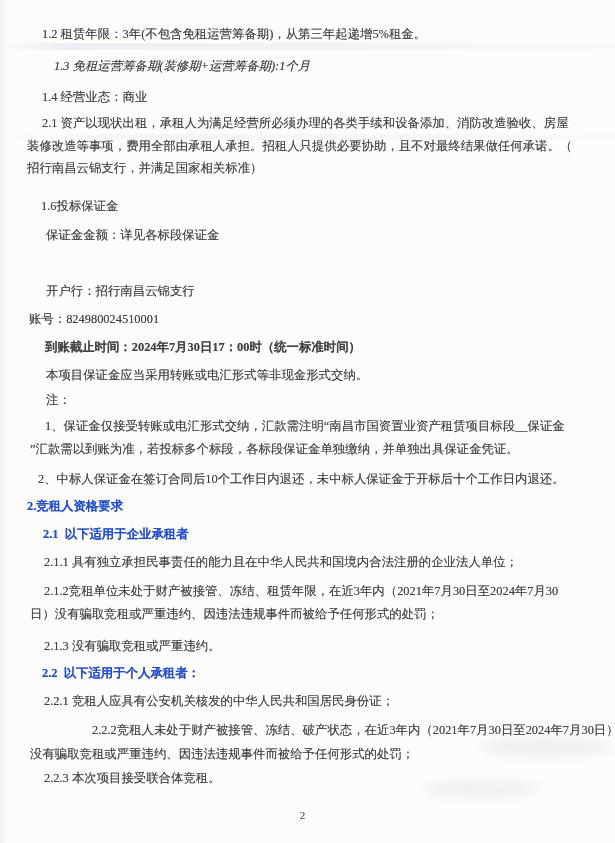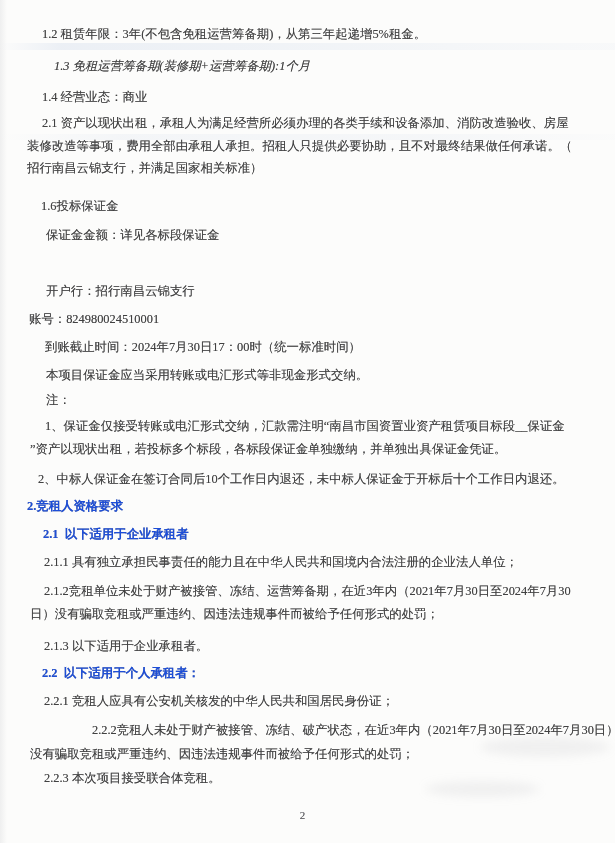--- a/index.html
+++ b/index.html
@@ -82,33 +82,33 @@
   <div class="line" style="top:27px;  left:42px;">1.2 租赁年限：3年(不包含免租运营筹备期)，从第三年起递增5%租金。</div>
   <div class="line" style="top:59px;  left:54px;font-style:italic;">1.3 免租运营筹备期(装修期+运营筹备期):1个月</div>
   <div class="line" style="top:90px;  left:42px;">1.4 经营业态：商业</div>
   <div class="line" style="top:116px; left:42px;">2.1 资产以现状出租，承租人为满足经营所必须办理的各类手续和设备添加、消防改造验收、房屋</div>
   <div class="line" style="top:139px; left:27px;">装修改造等事项，费用全部由承租人承担。招租人只提供必要协助，且不对最终结果做任何承诺。（</div>
   <div class="line" style="top:161px; left:27px;">招行南昌云锦支行，并满足国家相关标准）</div>
   <div class="line" style="top:199px; left:41px;">1.6投标保证金</div>
   <div class="line" style="top:228px; left:46px;">保证金金额：详见各标段保证金</div>
   <div class="line" style="top:284px; left:46px;">开户行：招行南昌云锦支行</div>
   <div class="line" style="top:312px; left:29px;">账号：824980024510001</div>
-  <div class="line" style="top:340px; left:45px;">到账截止时间：2024年7月30日17：00时（统一标准时间）</div>
+  <div class="line" style="top:340px; left:45px;font-weight:bold;">到账截止时间：2024年7月30日17：00时（统一标准时间）</div>
   <div class="line" style="top:368px; left:46px;">本项目保证金应当采用转账或电汇形式等非现金形式交纳。</div>
   <div class="line" style="top:393px; left:46px;">注：</div>
   <div class="line" style="top:419px; left:45px;">1、保证金仅接受转账或电汇形式交纳，汇款需注明“南昌市国资置业资产租赁项目标段__保证金</div>
-  <div class="line" style="top:442px; left:30px;">”资产以现状出租，若投标多个标段，各标段保证金单独缴纳，并单独出具保证金凭证。</div>
+  <div class="line" style="top:442px; left:30px;">”汇款需以到账为准，若投标多个标段，各标段保证金单独缴纳，并单独出具保证金凭证。</div>
   <div class="line" style="top:472px; left:38px;">2、中标人保证金在签订合同后10个工作日内退还，未中标人保证金于开标后十个工作日内退还。</div>
 
   <div class="line bold" style="top:499px; left:27px;">2.竞租人资格要求</div>
   <div class="line bold" style="top:527px; left:43px;">2.1  以下适用于企业承租者</div>
   <div class="line" style="top:555px; left:44px;">2.1.1 具有独立承担民事责任的能力且在中华人民共和国境内合法注册的企业法人单位；</div>
-  <div class="line" style="top:584px; left:44px;">2.1.2竞租单位未处于财产被接管、冻结、运营筹备期，在近3年内（2021年7月30日至2024年7月30</div>
+  <div class="line" style="top:584px; left:44px;">2.1.2竞租单位未处于财产被接管、冻结、租赁年限，在近3年内（2021年7月30日至2024年7月30</div>
   <div class="line" style="top:607px; left:30px;">日）没有骗取竞租或严重违约、因违法违规事件而被给予任何形式的处罚；</div>
-  <div class="line" style="top:639px; left:44px;">2.1.3 以下适用于企业承租者。</div>
+  <div class="line" style="top:639px; left:44px;">2.1.3 没有骗取竞租或严重违约。</div>
   <div class="line bold" style="top:666px; left:42px;">2.2  以下适用于个人承租者：</div>
   <div class="line" style="top:694px; left:44px;">2.2.1 竞租人应具有公安机关核发的中华人民共和国居民身份证；</div>
   <div class="line" style="top:723px; left:44px;margin-left:48px;">2.2.2竞租人未处于财产被接管、冻结、破产状态，在近3年内（2021年7月30日至2024年7月30日）</div>
   <div class="line" style="top:747px; left:30px;">没有骗取竞租或严重违约、因违法违规事件而被给予任何形式的处罚；</div>
   <div class="line" style="top:771px; left:44px;">2.2.3 本次项目接受联合体竞租。</div>
 
   <div class="pagenum" style="top:809px;">2</div>
 </div>
 
 </body></html>

